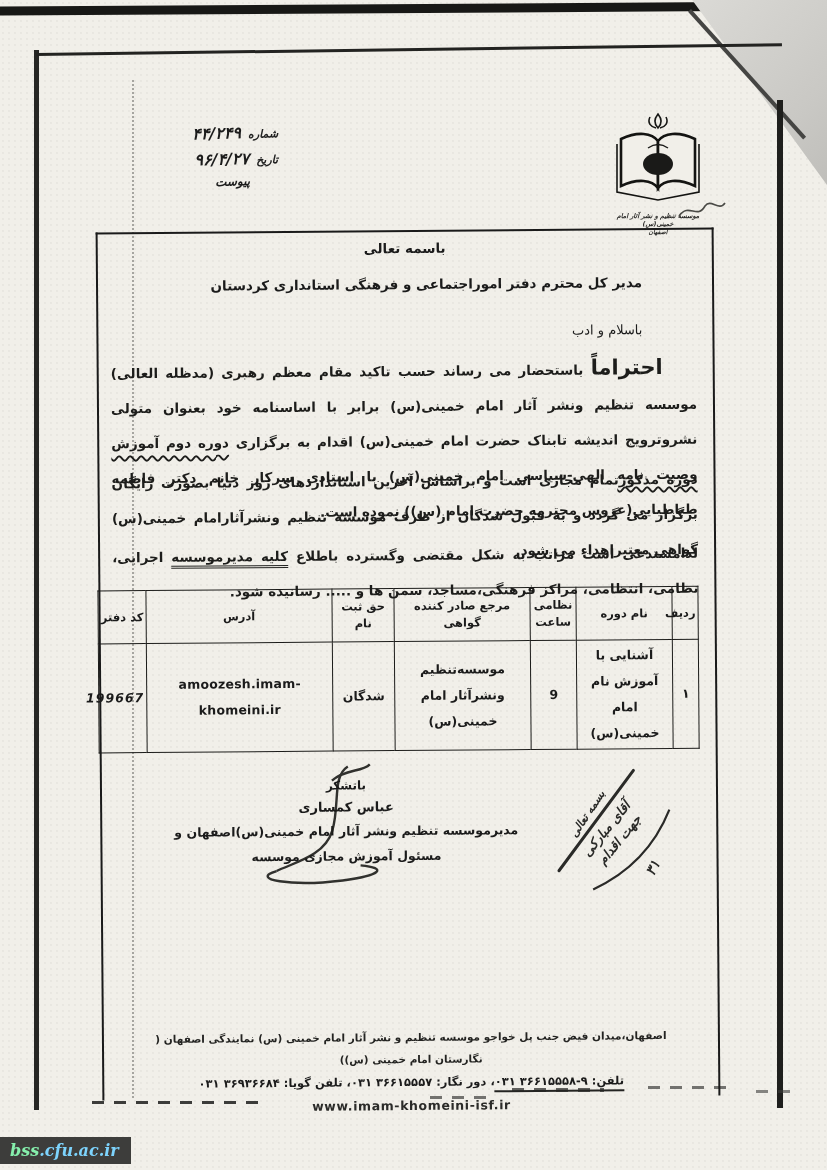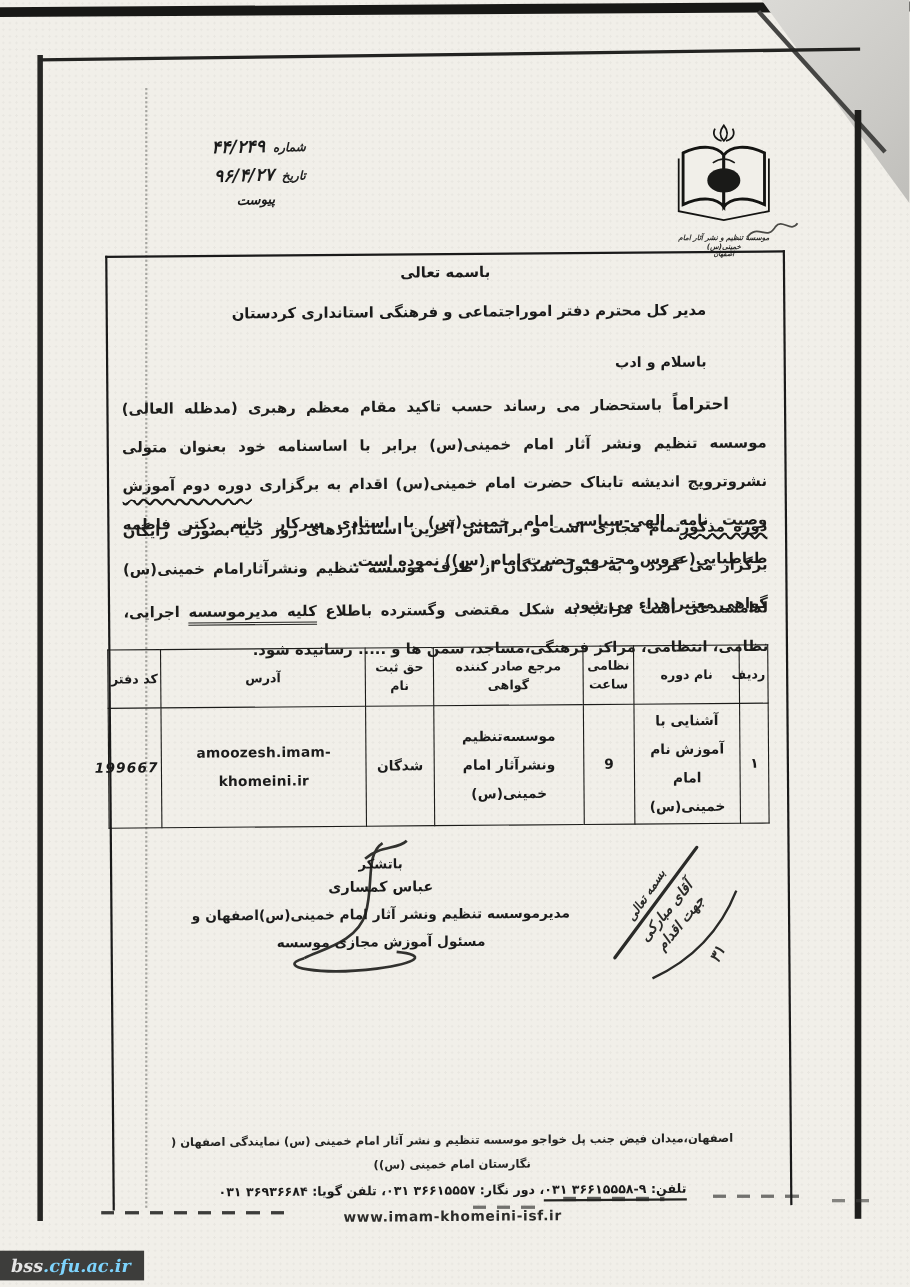--- a/index.html
+++ b/index.html
@@ -48,27 +48,27 @@
   .logo-caption2{font-size:6px;font-weight:bold;font-style:italic;color:#2c2c2a;line-height:8px;}
 
   
   .corner-scribble{position:absolute;left:676px;top:196px;}
 
   
   .letter-box{position:absolute;left:99px;top:230px;width:618px;height:868px;
     border:2.5px solid #1a1a1a;border-bottom:none;transform:rotate(-0.45deg);box-sizing:border-box;}
   .besmellah{position:absolute;top:8px;left:0;right:0;text-align:center;font-size:13.5px;font-weight:bold;}
   .recipient{position:absolute;top:44px;right:70px;left:20px;direction:rtl;text-align:right;font-size:13.5px;font-weight:bold;}
-  .salutation{position:absolute;top:92px;right:70px;direction:rtl;font-size:13px;font-weight:bold;}
+  .salutation{position:absolute;top:92px;right:70px;direction:rtl;font-size:13px;font-weight:normal;}
   .para{position:absolute;right:16px;left:12px;direction:rtl;text-align:justify;text-align-last:right;
     font-size:13.5px;font-weight:bold;line-height:35px;color:#1d1d1b;}
   .para1{top:120px;text-indent:34px;}
   .para2{top:232px;}
   .para3{top:306px;}
-  .lead{font-size:15px;}
+  .lead{font-size:21px;}
   .wavy{text-decoration:underline;text-decoration-style:wavy;text-decoration-thickness:1.5px;text-underline-offset:7px;}
   .dbl-underline{border-bottom:3px double #242422;padding-bottom:1px;}
 
   
   .course-table{position:absolute;top:356px;right:16px;direction:rtl;border-collapse:collapse;table-layout:fixed;width:600px;font-weight:bold;}
   .course-table th,.course-table td{border:1.8px solid #1c1c1a;text-align:center;vertical-align:middle;padding:2px;}
   .course-table th{font-size:11.5px;height:48px;line-height:17px;}
   .course-table td{font-size:12.5px;height:98px;line-height:26px;}
   .th-index{font-size:9px;line-height:10px;}
   .td-address{font-family:"DejaVu Sans",sans-serif;font-size:11px;letter-spacing:.2px;}
@@ -95,21 +95,21 @@
   .footer{position:absolute;top:794px;left:30px;right:30px;text-align:center;direction:rtl;font-weight:bold;}
   .footer-address{font-size:10.5px;line-height:22px;color:#242422;}
   .footer-phones{font-size:11.5px;line-height:24px;}
   .phone-underline{border-bottom:2.2px solid #242422;padding-bottom:2px;}
   .footer-site{font-size:12.5px;line-height:24px;direction:ltr;letter-spacing:.6px;color:#2b2b29;}
 
   
   .watermark{position:absolute;left:0;top:1137px;width:131px;height:27px;background:#3d3d3b;
     display:flex;align-items:center;padding-left:10px;box-sizing:border-box;
     font-family:"DejaVu Serif",serif;font-style:italic;font-weight:bold;font-size:16px;}
-  .wm-prefix{color:#e5e5e5;}
+  .wm-prefix{color:#86efac;}
   .wm-suffix{color:#7dd3fc;}
 </style>
 </head>
 <body>
 
 <div class="paper-texture"></div>
 
 <div class="top-bar"></div>
 <div class="fold"></div>
 <div class="fold-edge"></div>

